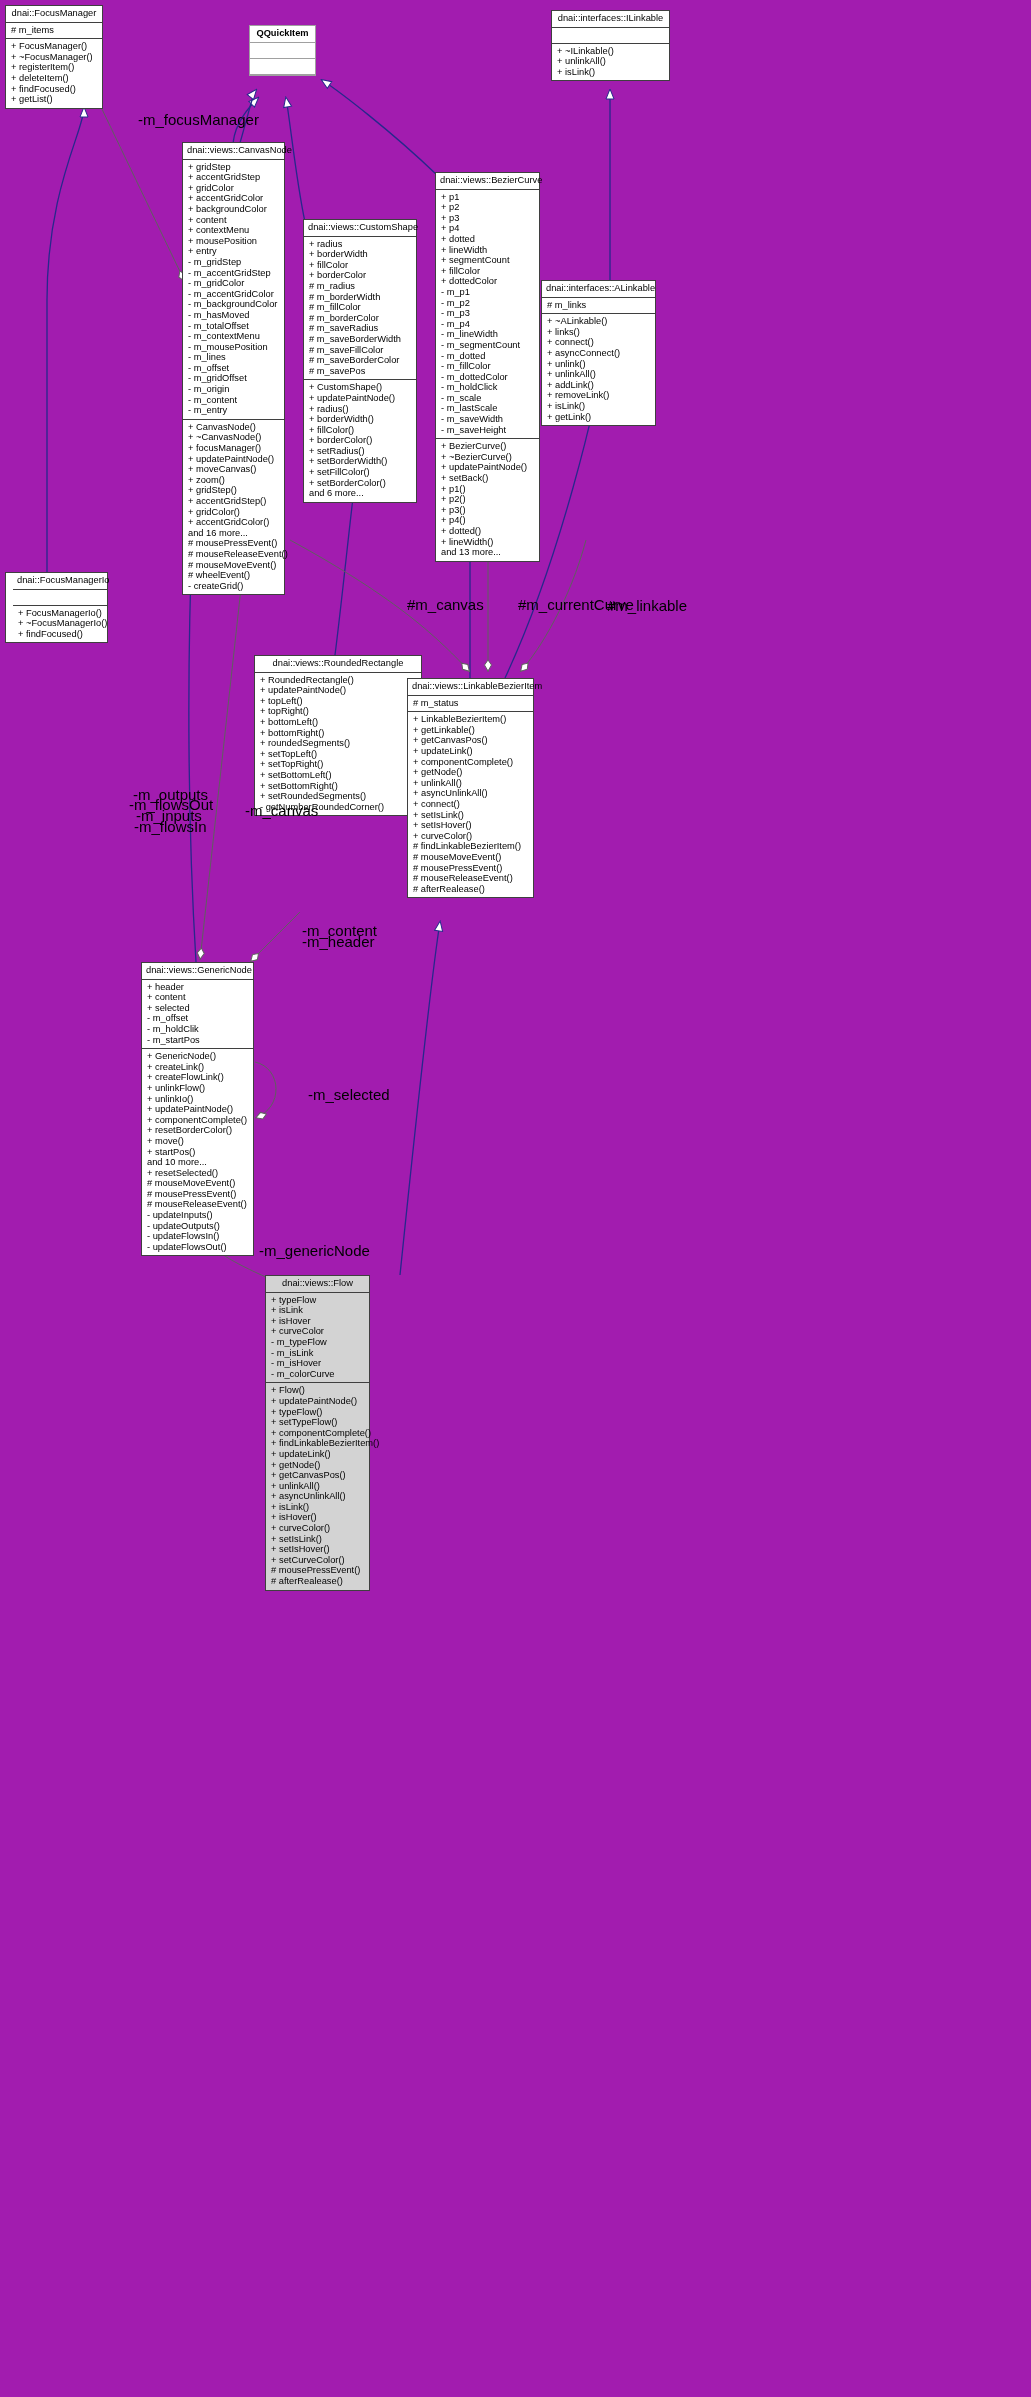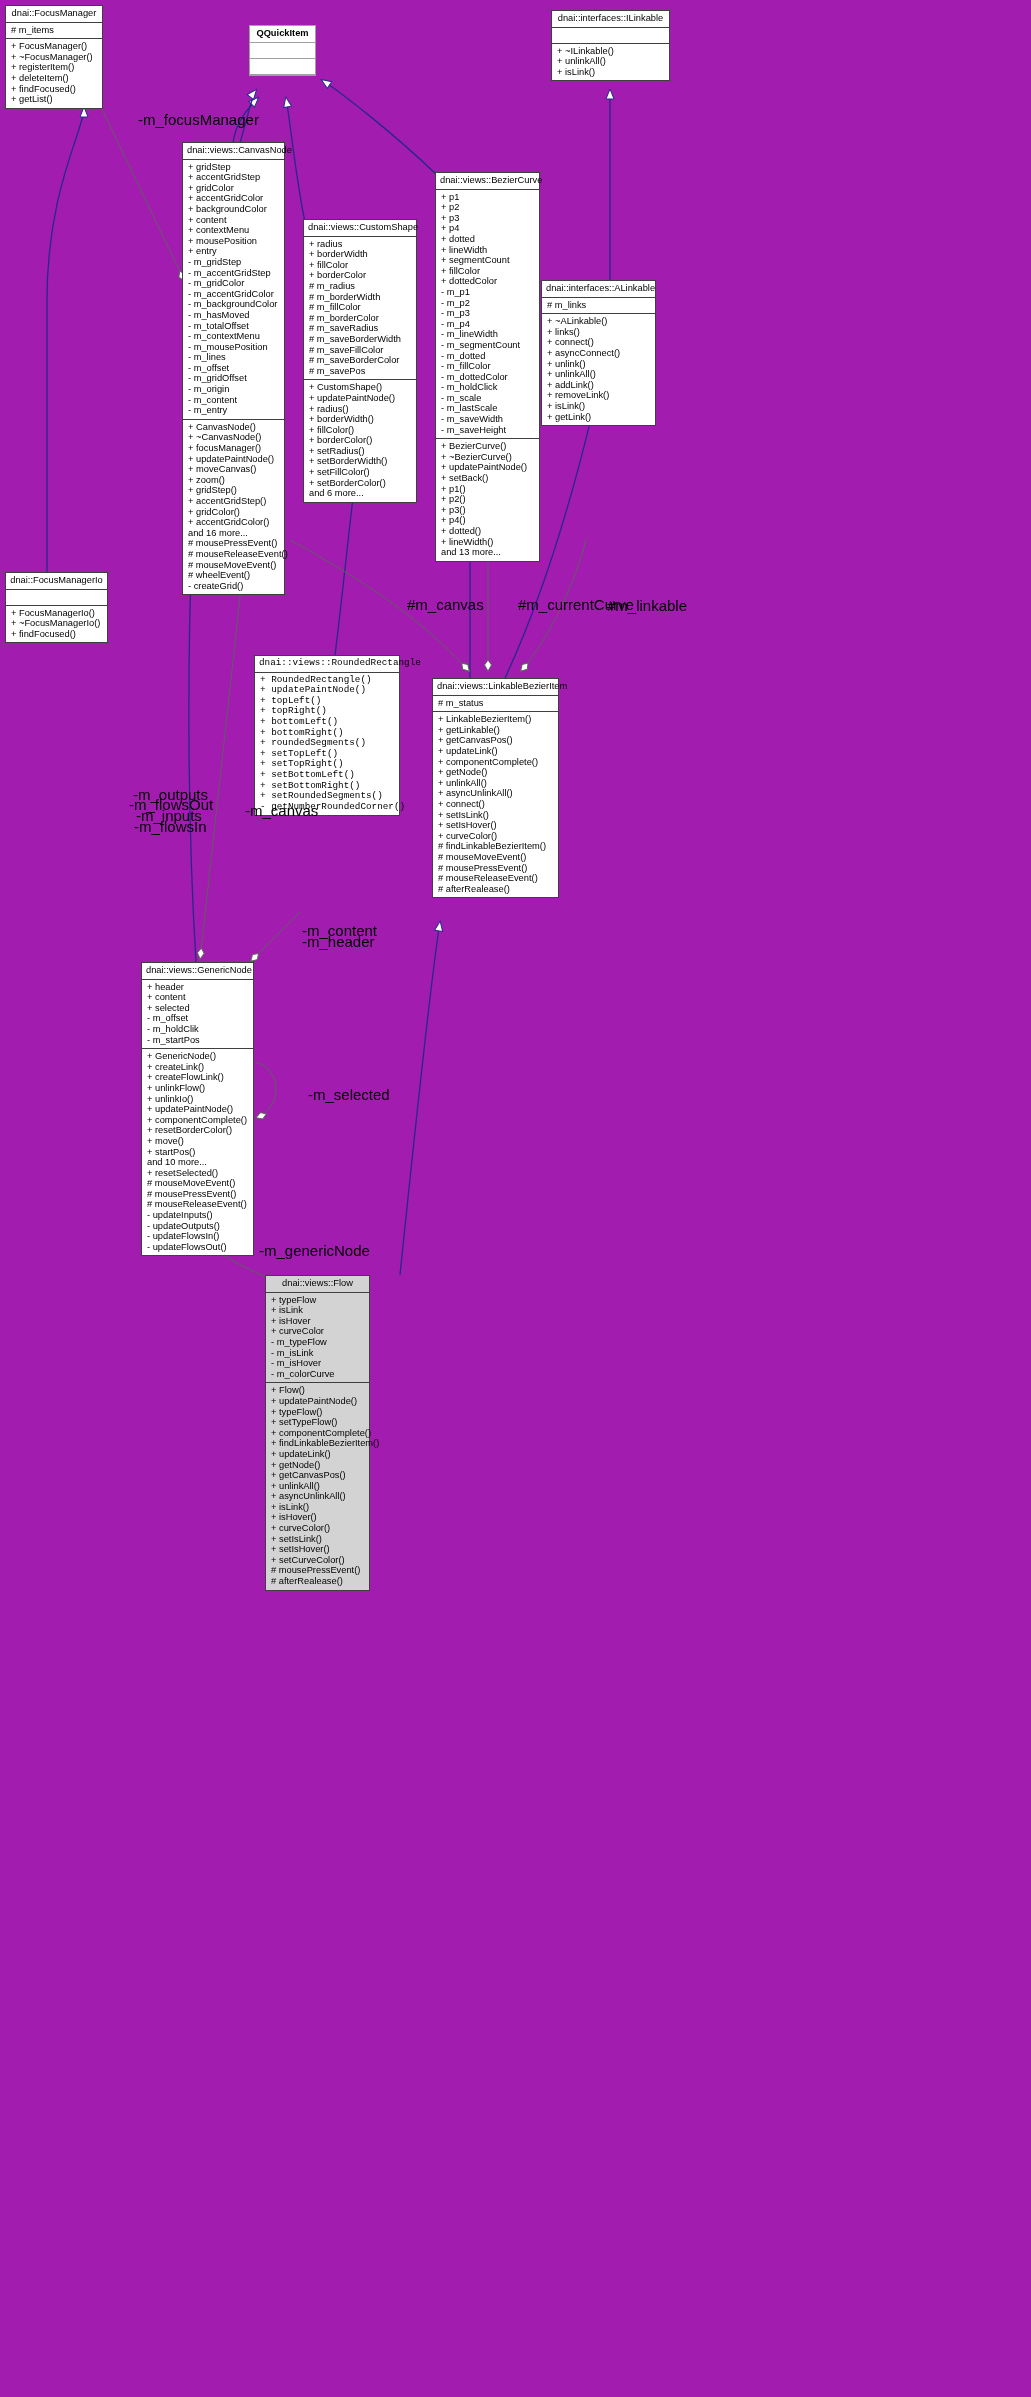--- a/index.html
+++ b/index.html
@@ -273,50 +273,50 @@
       <div class="uml-row">+ asyncConnect()</div>
       <div class="uml-row">+ unlink()</div>
       <div class="uml-row">+ unlinkAll()</div>
       <div class="uml-row">+ addLink()</div>
       <div class="uml-row">+ removeLink()</div>
       <div class="uml-row">+ isLink()</div>
       <div class="uml-row">+ getLink()</div>
     </div>
   </div>
 
-  <div class="umlbox" style="left:5px;top:572px;width:103px;">
+  <div class="umlbox" style="left:5px;top:572px;width:103px;padding-left:7px;">
     <div class="uml-title">dnai::FocusManagerIo</div>
     <div class="uml-sec empty"></div>
     <div class="uml-sec">
       <div class="uml-row">+ FocusManagerIo()</div>
       <div class="uml-row">+ ~FocusManagerIo()</div>
       <div class="uml-row">+ findFocused()</div>
     </div>
   </div>
 
-  <div class="umlbox" style="left:254px;top:655px;width:146px;font-family:Liberation Mono, monospace;">
+  <div class="umlbox" style="left:254px;top:655px;width:168px;">
     <div class="uml-title">dnai::views::RoundedRectangle</div>
     <div class="uml-sec">
       <div class="uml-row">+ RoundedRectangle()</div>
       <div class="uml-row">+ updatePaintNode()</div>
       <div class="uml-row">+ topLeft()</div>
       <div class="uml-row">+ topRight()</div>
       <div class="uml-row">+ bottomLeft()</div>
       <div class="uml-row">+ bottomRight()</div>
       <div class="uml-row">+ roundedSegments()</div>
       <div class="uml-row">+ setTopLeft()</div>
       <div class="uml-row">+ setTopRight()</div>
       <div class="uml-row">+ setBottomLeft()</div>
       <div class="uml-row">+ setBottomRight()</div>
       <div class="uml-row">+ setRoundedSegments()</div>
       <div class="uml-row">- getNumberRoundedCorner()</div>
     </div>
   </div>
 
-  <div class="umlbox" style="left:407px;top:678px;width:127px;margin-left:25px;">
+  <div class="umlbox" style="left:407px;top:678px;width:127px;">
     <div class="uml-title">dnai::views::LinkableBezierItem</div>
     <div class="uml-sec">
       <div class="uml-row"># m_status</div>
     </div>
     <div class="uml-sec">
       <div class="uml-row">+ LinkableBezierItem()</div>
       <div class="uml-row">+ getLinkable()</div>
       <div class="uml-row">+ getCanvasPos()</div>
       <div class="uml-row">+ updateLink()</div>
       <div class="uml-row">+ componentComplete()</div>

